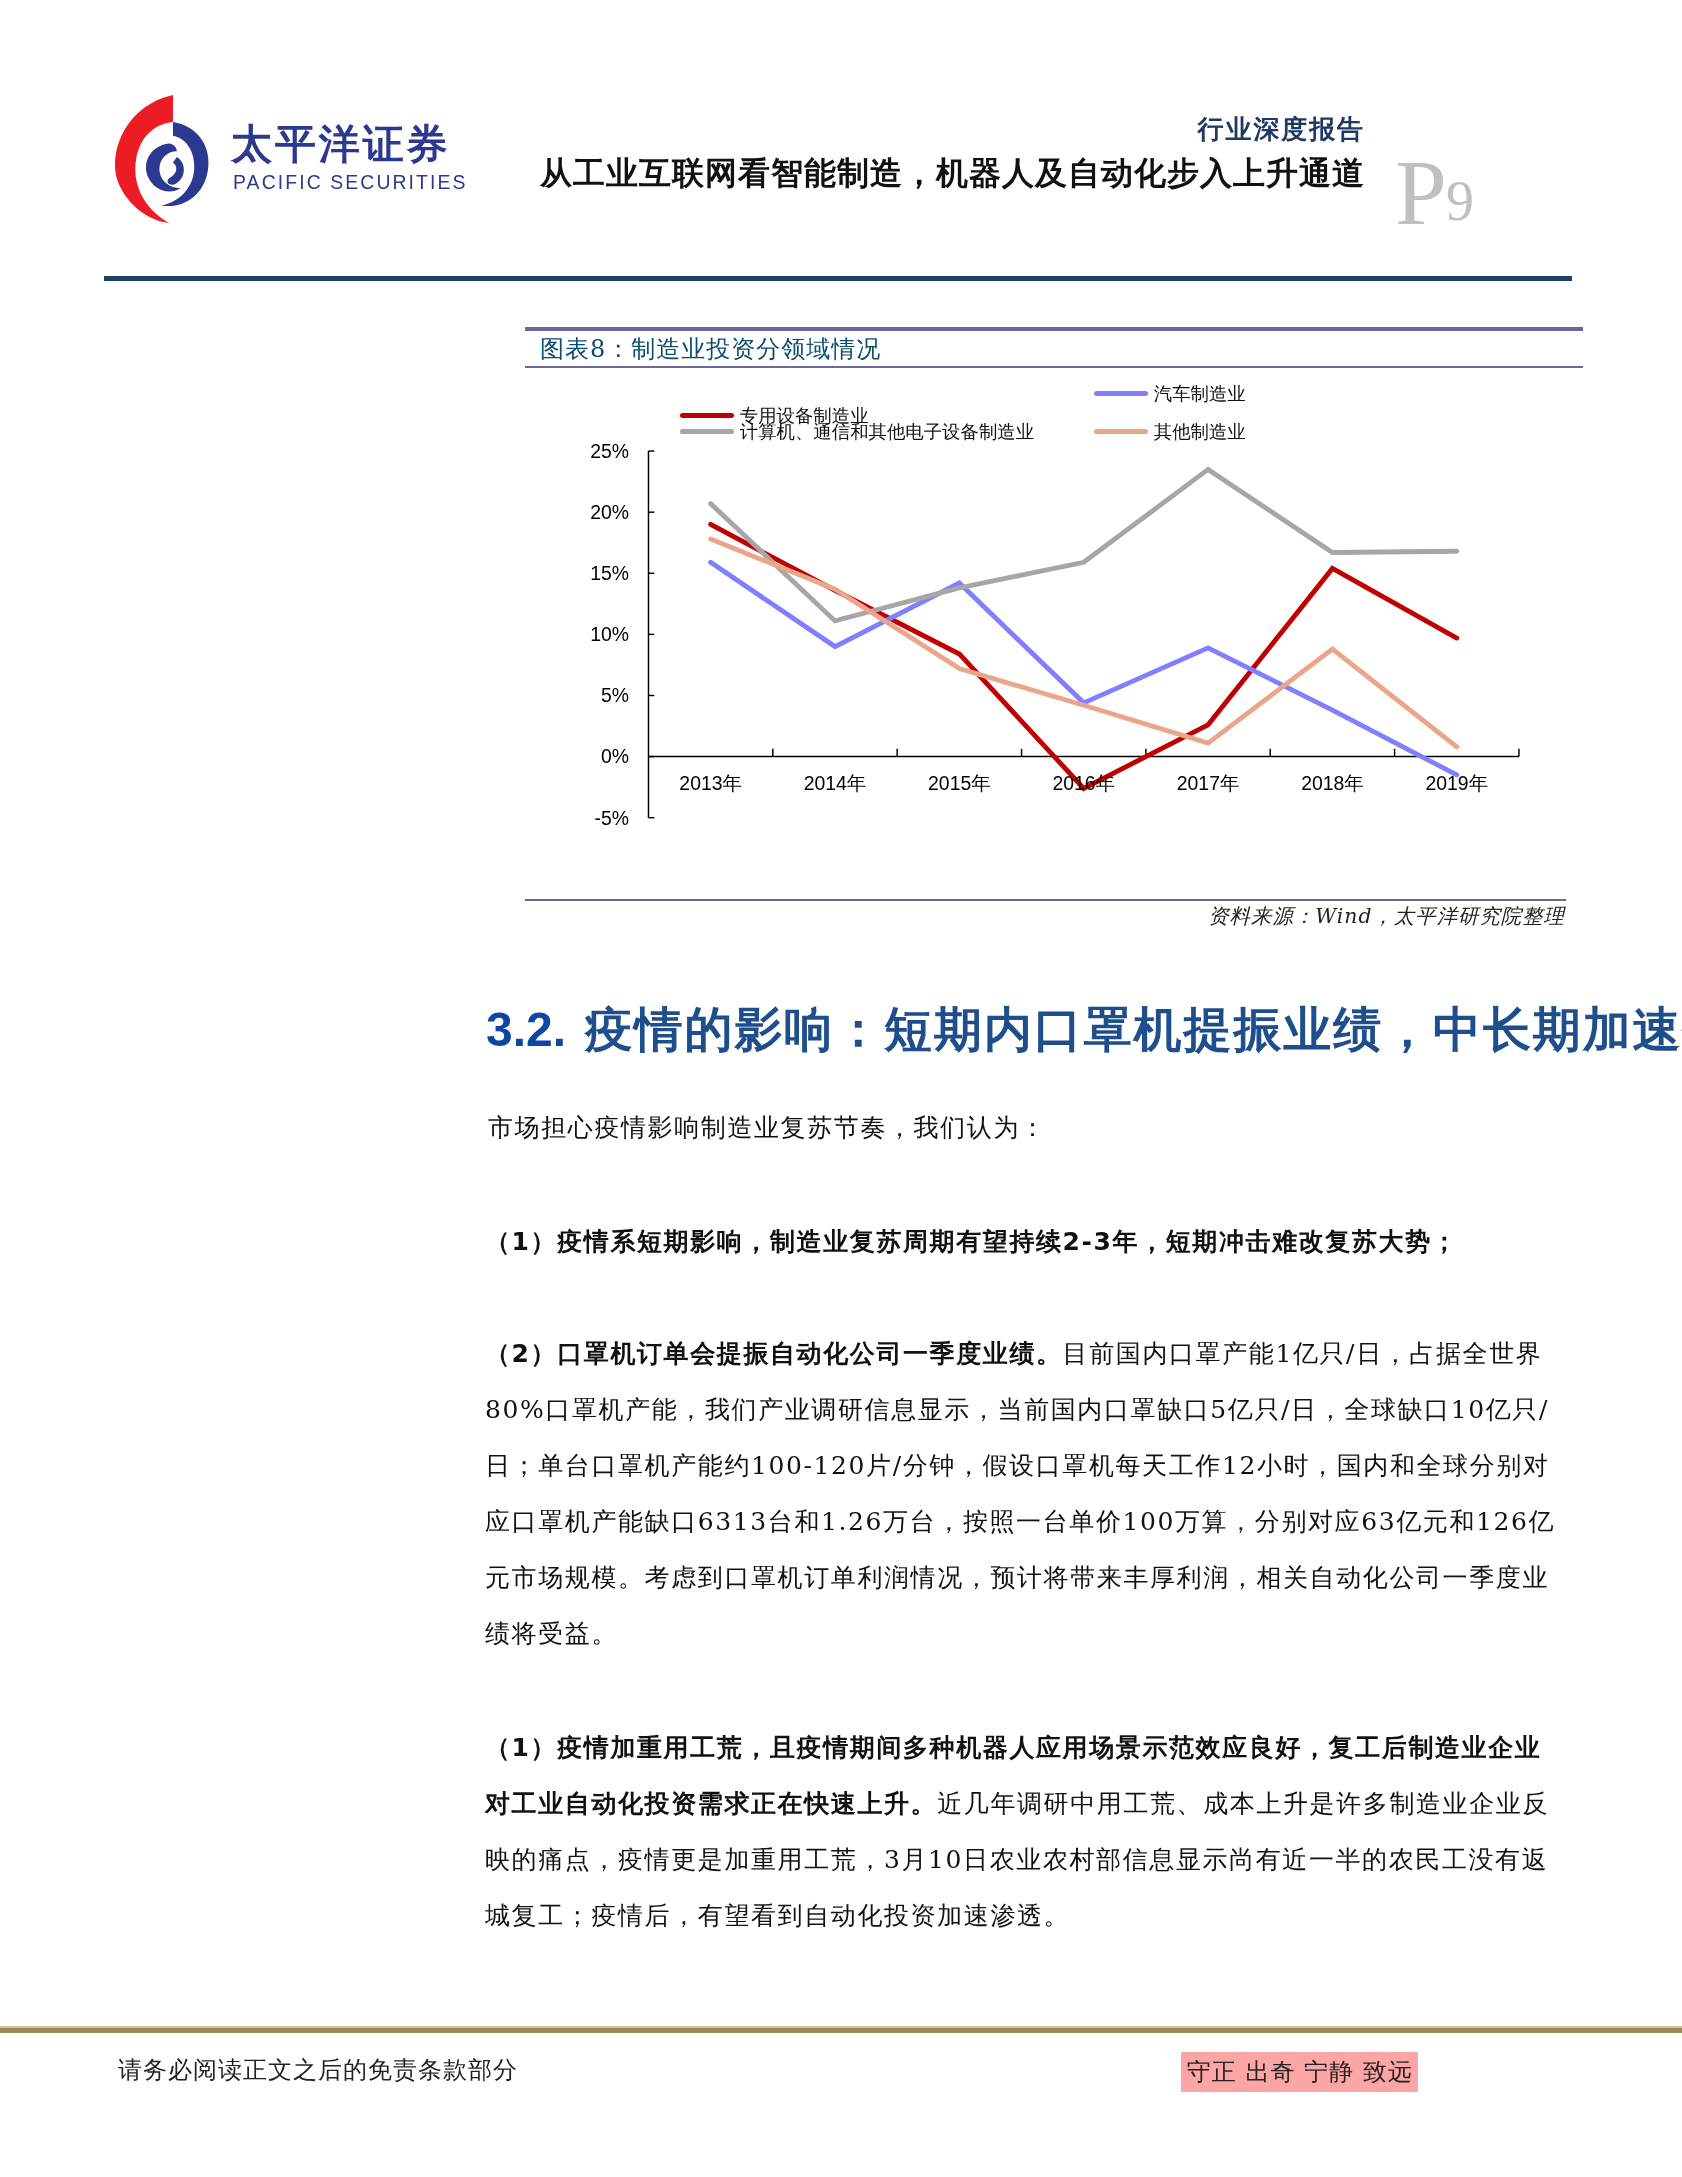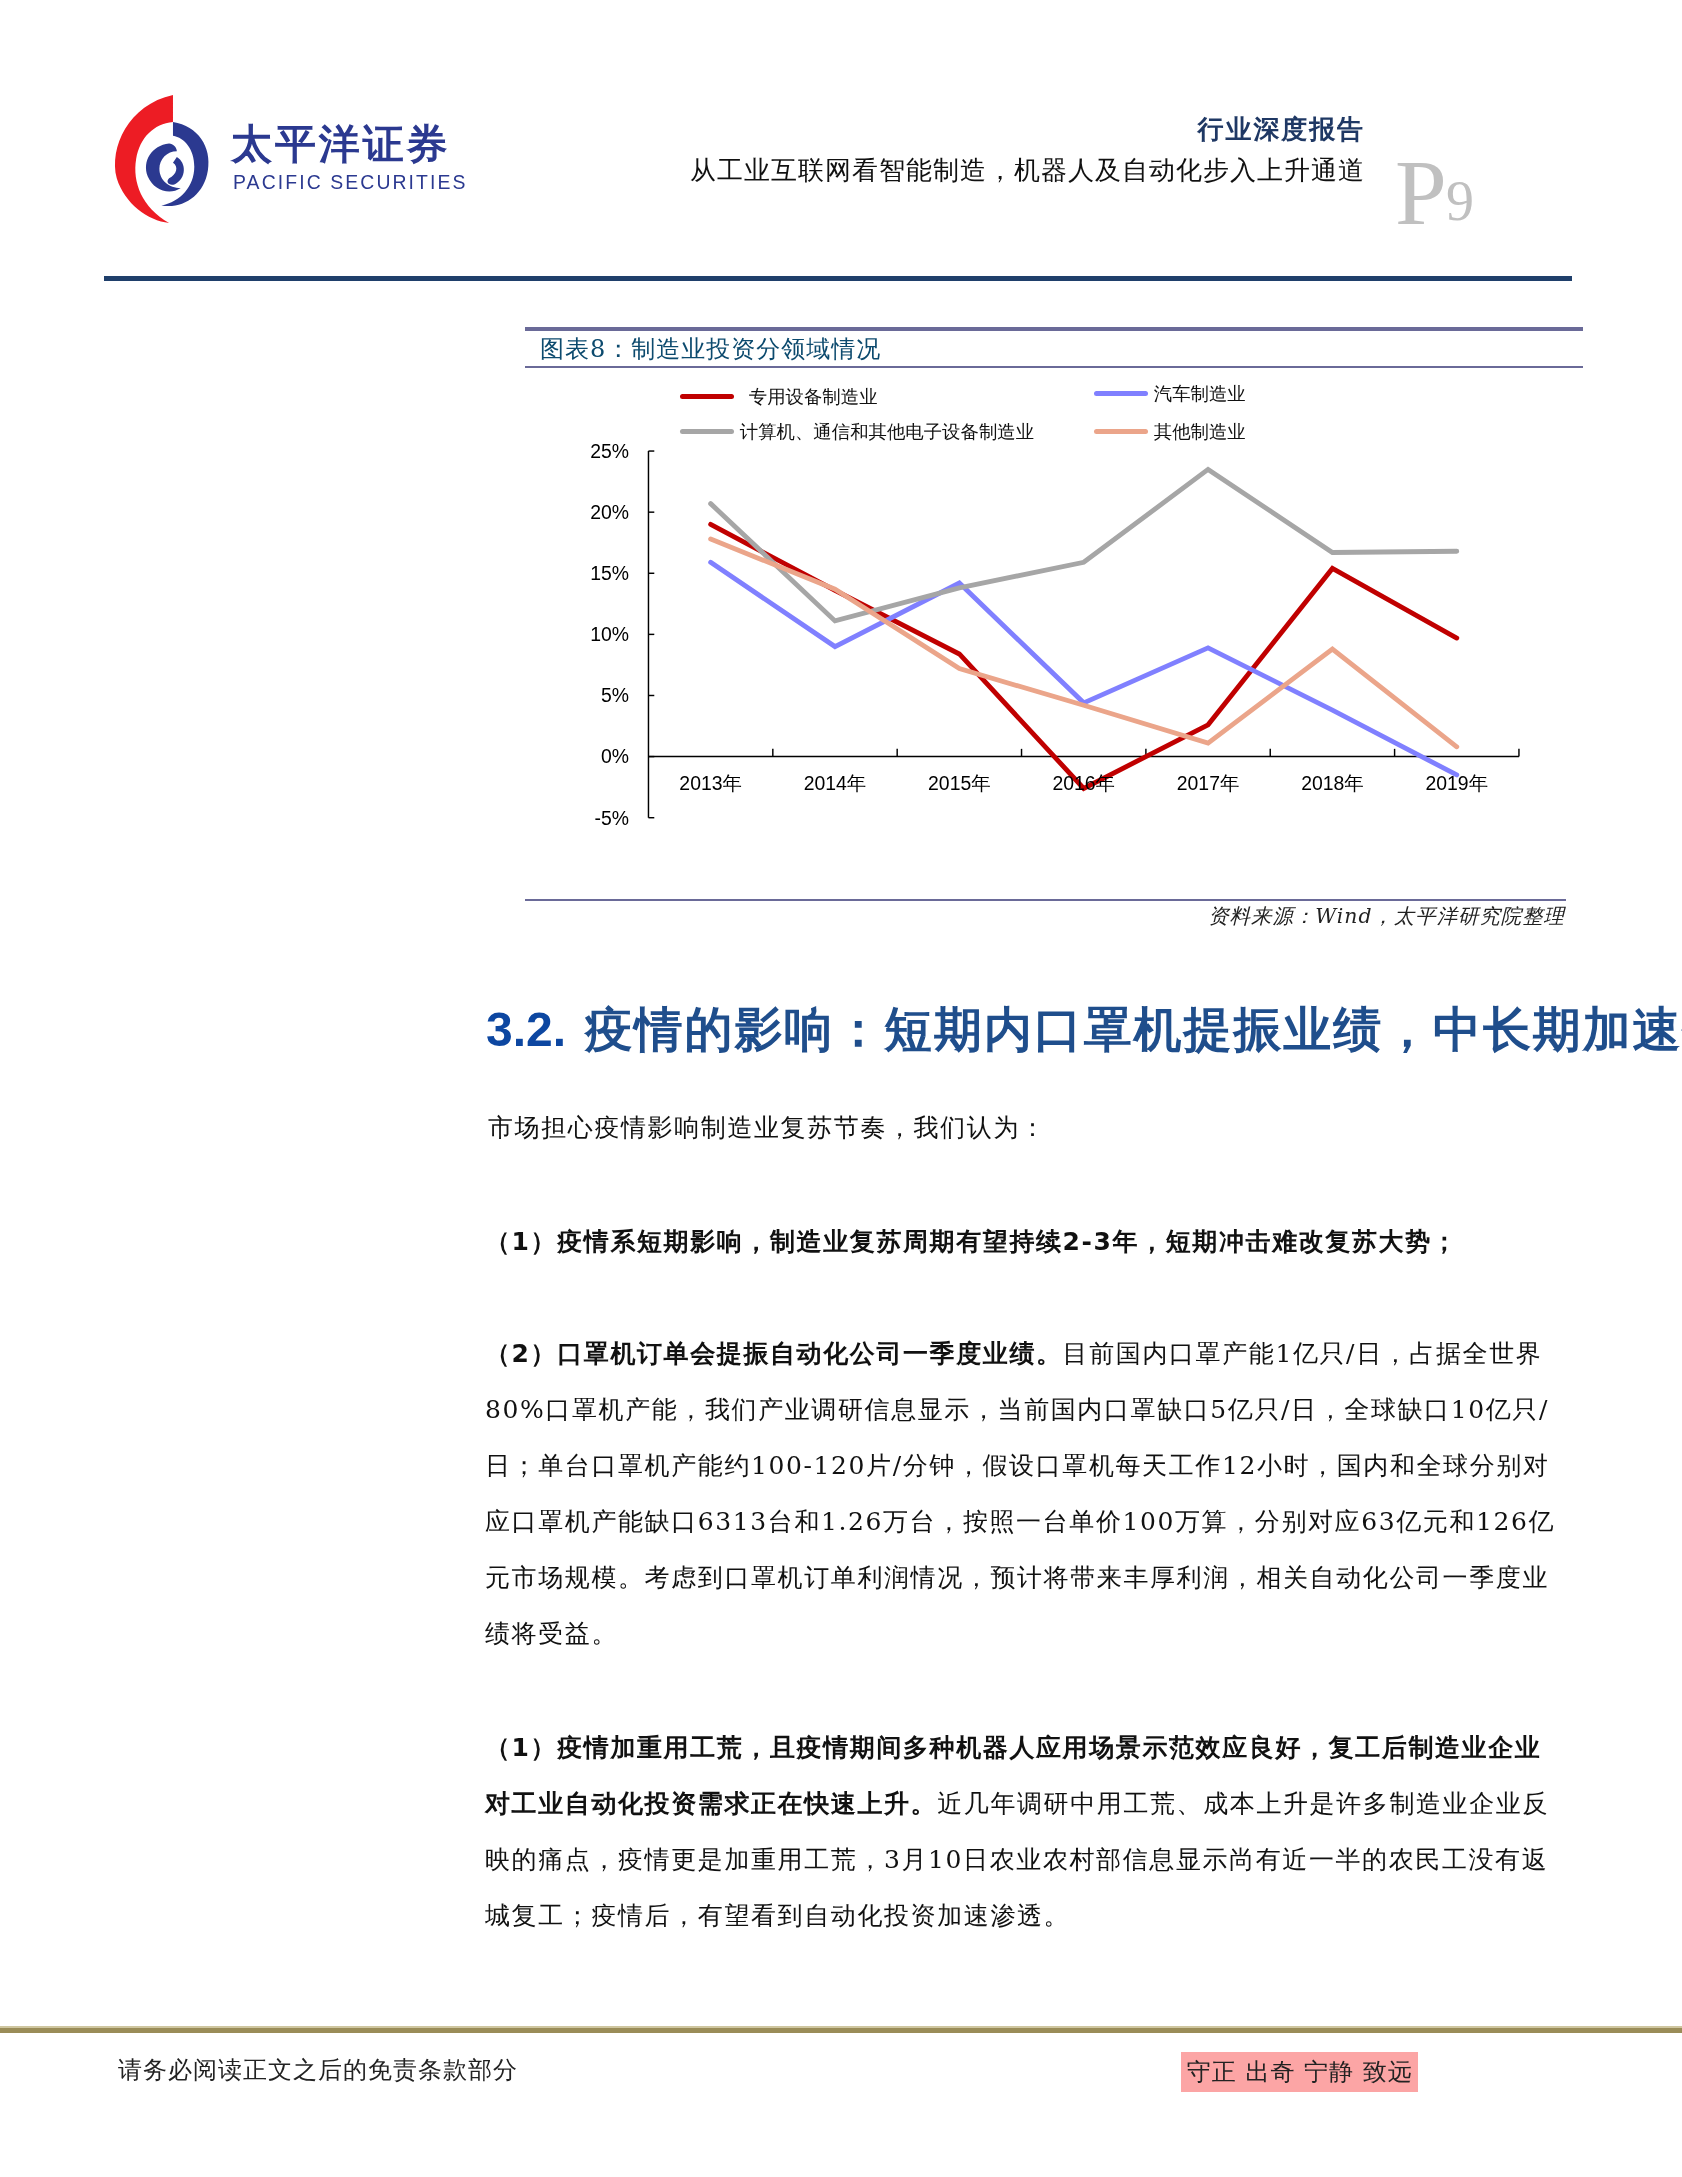--- a/index.html
+++ b/index.html
@@ -5,21 +5,21 @@
   html, body { margin: 0; padding: 0; background: #ffffff; }
   body { width: 1683px; height: 2178px; position: relative; overflow: hidden;
          font-family: "DejaVu Sans", "Liberation Sans", sans-serif; color: #000; }
   .abs { position: absolute; }
 
   
   .logo { left: 109px; top: 89px; width: 330px; height: 136px; }
   .logo-cn { left: 231px; top: 124px; font-size: 41px; font-weight: bold; color: #2b3990; letter-spacing: 2.9px; white-space: nowrap; line-height: 1; }
   .logo-en { left: 233px; top: 173px; font-family: "Liberation Sans", sans-serif; font-size: 19.4px; color: #2b3990; letter-spacing: 2.1px; white-space: nowrap; line-height: 1; }
   .report-type { right: 318px; top: 116px; font-family: "DejaVu Serif", serif; font-size: 26px; font-weight: bold; color: #1f3864; letter-spacing: 1.9px; white-space: nowrap; line-height: 1; }
-  .report-title { right: 318px; top: 157px; font-family: "DejaVu Serif", serif; font-size: 26px; font-weight: normal; color: #111; letter-spacing: 1px; white-space: nowrap; line-height: 1; }
+  .report-title { right: 318px; top: 157px; font-family: "DejaVu Serif", serif; font-size: 32px; font-weight: bold; color: #111; letter-spacing: 1px; white-space: nowrap; line-height: 1; }
   .page-p { left: 1395px; top: 146px; font-family: "Liberation Serif", serif; font-size: 93px; color: #c0c0c0; line-height: 1; }
   .page-n { left: 1446px; top: 173px; font-family: "Liberation Serif", serif; font-size: 56px; color: #c0c0c0; line-height: 1; }
   .header-rule { left: 104px; top: 276px; width: 1468px; height: 4.9px; background: #1f3f6b; }
 
   
   .chart-top-rule { left: 525px; top: 327px; width: 1058px; height: 3.9px; background: #6a6a98; }
   .chart-title { left: 540px; top: 335px; font-family: "DejaVu Serif", serif; font-size: 24px; color: #0c4a6e; white-space: nowrap; line-height: 1.2; letter-spacing: 1px; }
   .chart-bottom-rule { left: 525px; top: 366px; width: 1058px; height: 1.9px; background: #6a6a98; }
 
   .legend-item { display: flex; align-items: center; white-space: nowrap; font-size: 18.4px; color: #111; }
@@ -60,21 +60,21 @@
 <div class="abs report-type">行业深度报告</div>
 <div class="abs report-title">从工业互联网看智能制造，机器人及自动化步入上升通道</div>
 <div class="abs page-p">P</div>
 <div class="abs page-n">9</div>
 <div class="abs header-rule"></div>
 
 <div class="abs chart-top-rule"></div>
 <div class="abs chart-title">图表8：制造业投资分领域情况</div>
 <div class="abs chart-bottom-rule"></div>
 
-<div class="abs legend-item" style="left:680px; top:384px;gap:9px;">
+<div class="abs legend-item" style="left:680px; top:403px;">
   <span class="legend-swatch" style="background:#c00000;"></span>
   <span>专用设备制造业</span>
 </div>
 <div class="abs legend-item" style="left:1094px; top:381px;">
   <span class="legend-swatch" style="background:#8080ff;"></span>
   <span>汽车制造业</span>
 </div>
 <div class="abs legend-item" style="left:680px; top:419px;">
   <span class="legend-swatch" style="background:#a6a6a6;"></span>
   <span>计算机、通信和其他电子设备制造业</span>

